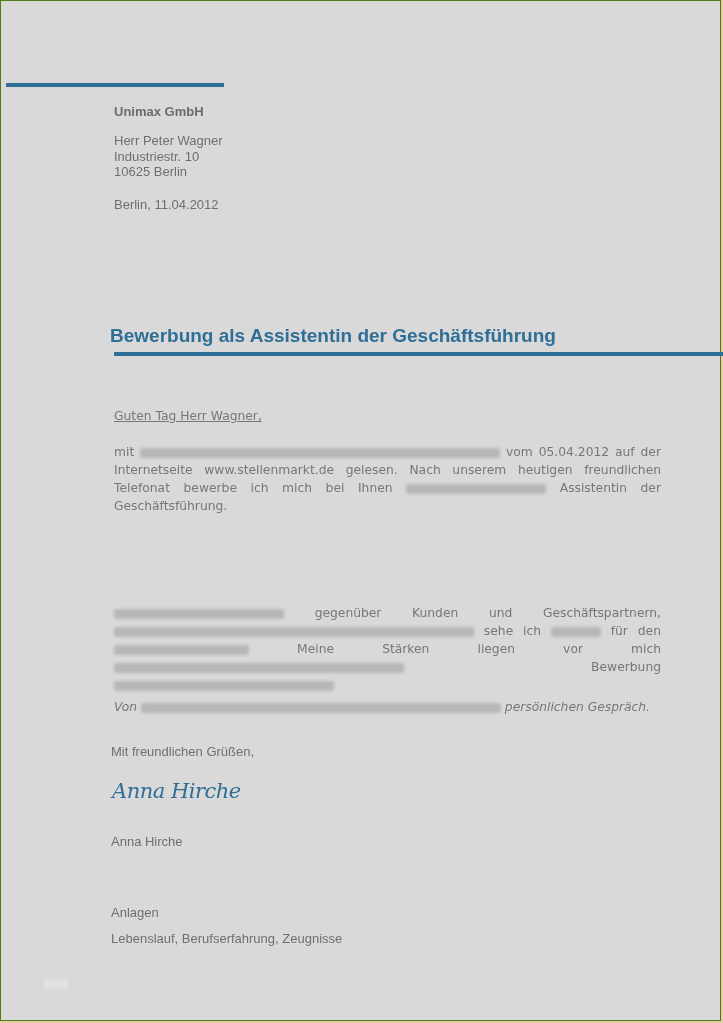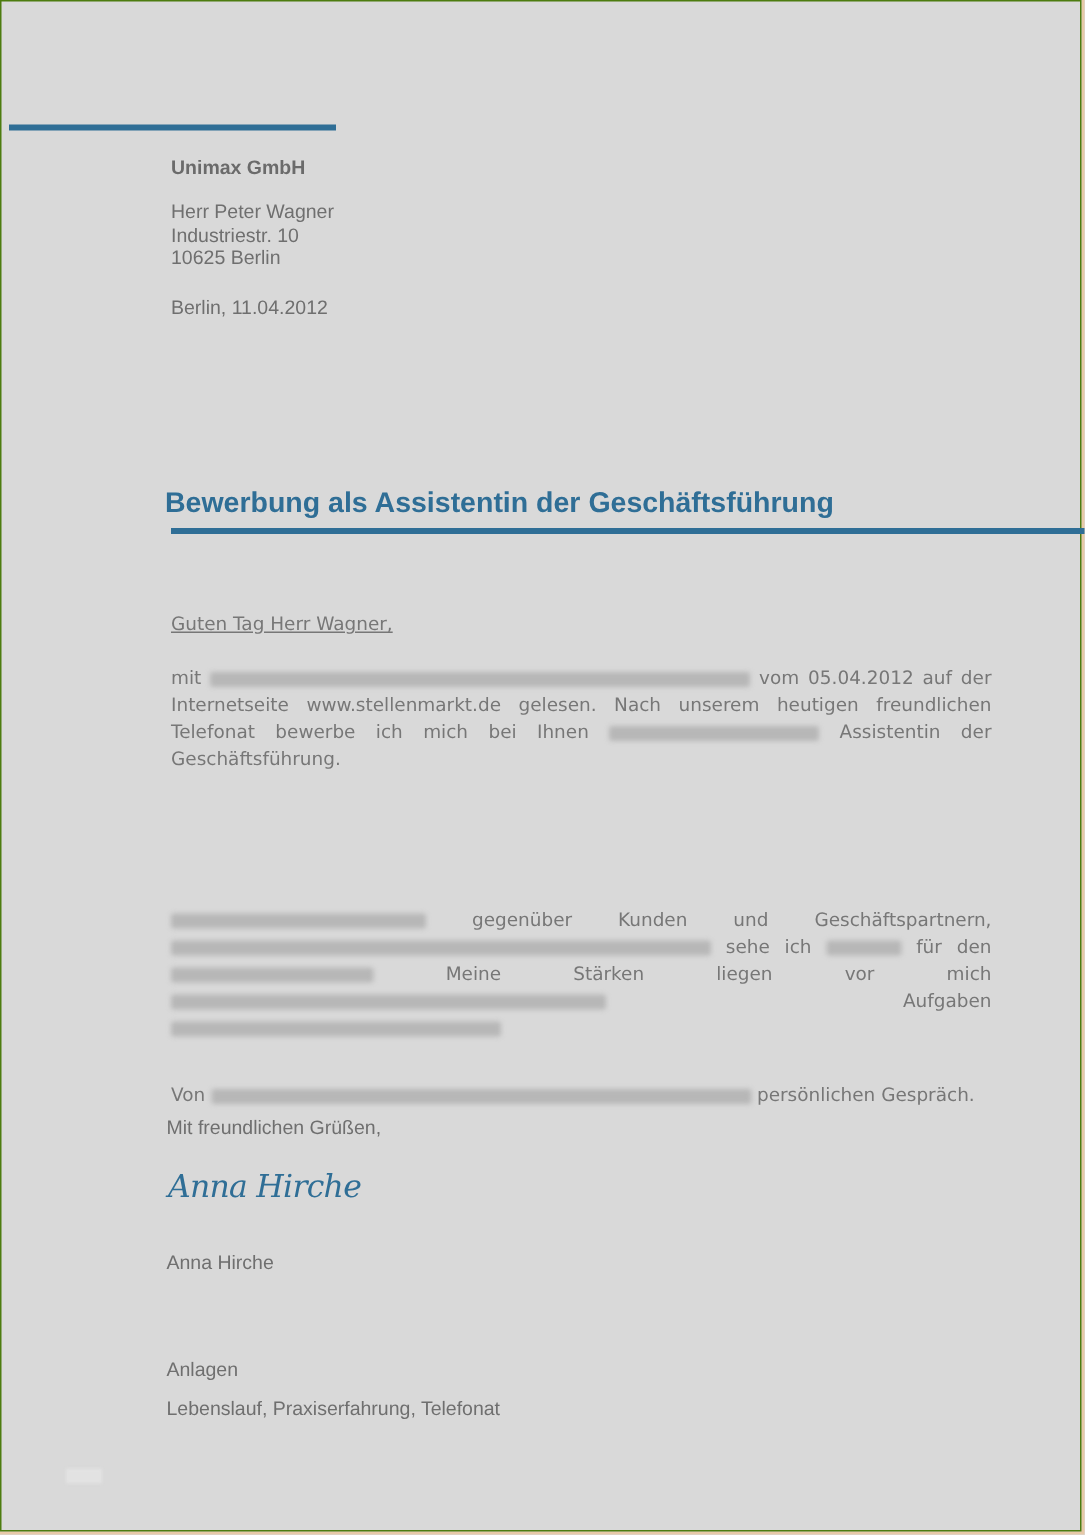--- a/index.html
+++ b/index.html
@@ -56,32 +56,32 @@
   <div class="para body-font" style="top:600px;">
     <span class="blur" style="width:170px;"></span>
     <span>gegenüber Kunden und Geschäftspartnern,</span>
     <span class="blur" style="width:360px;"></span>
     <span>sehe ich</span>
     <span class="blur" style="width:50px;"></span>
     <span>für den</span>
     <span class="blur" style="width:135px;"></span>
     <span>Meine Stärken liegen vor mich</span>
     <span class="blur" style="width:290px;"></span>
-    <span>Aufgaben</span>
+    <span>Bewerbung</span>
     <span class="blur" style="width:220px;"></span>
   </div>
 
-  <div class="para body-font" style="top:717px;">
+  <div class="para body-font" style="top:694px;font-style:italic;">
     <span>Von</span>
     <span class="blur" style="width:360px;"></span>
     <span>persönlichen Gespräch.</span>
   </div>
 
   <div class="txt sans" style="left:107px; top:740px;">Mit freundlichen Grüßen,</div>
   <div class="signature">Anna Hirche</div>
   <div class="txt sans" style="left:107px; top:830px;">Anna Hirche</div>
 
   <div class="txt sans" style="left:107px; top:901px;">Anlagen</div>
-  <div class="txt sans" style="left:107px; top:927px;">Lebenslauf, Praxiserfahrung, Telefonat</div>
+  <div class="txt sans" style="left:107px; top:927px;">Lebenslauf, Berufserfahrung, Zeugnisse</div>
 
   <div class="faint"></div>
  </div>
 </div>
 
 </body></html>

